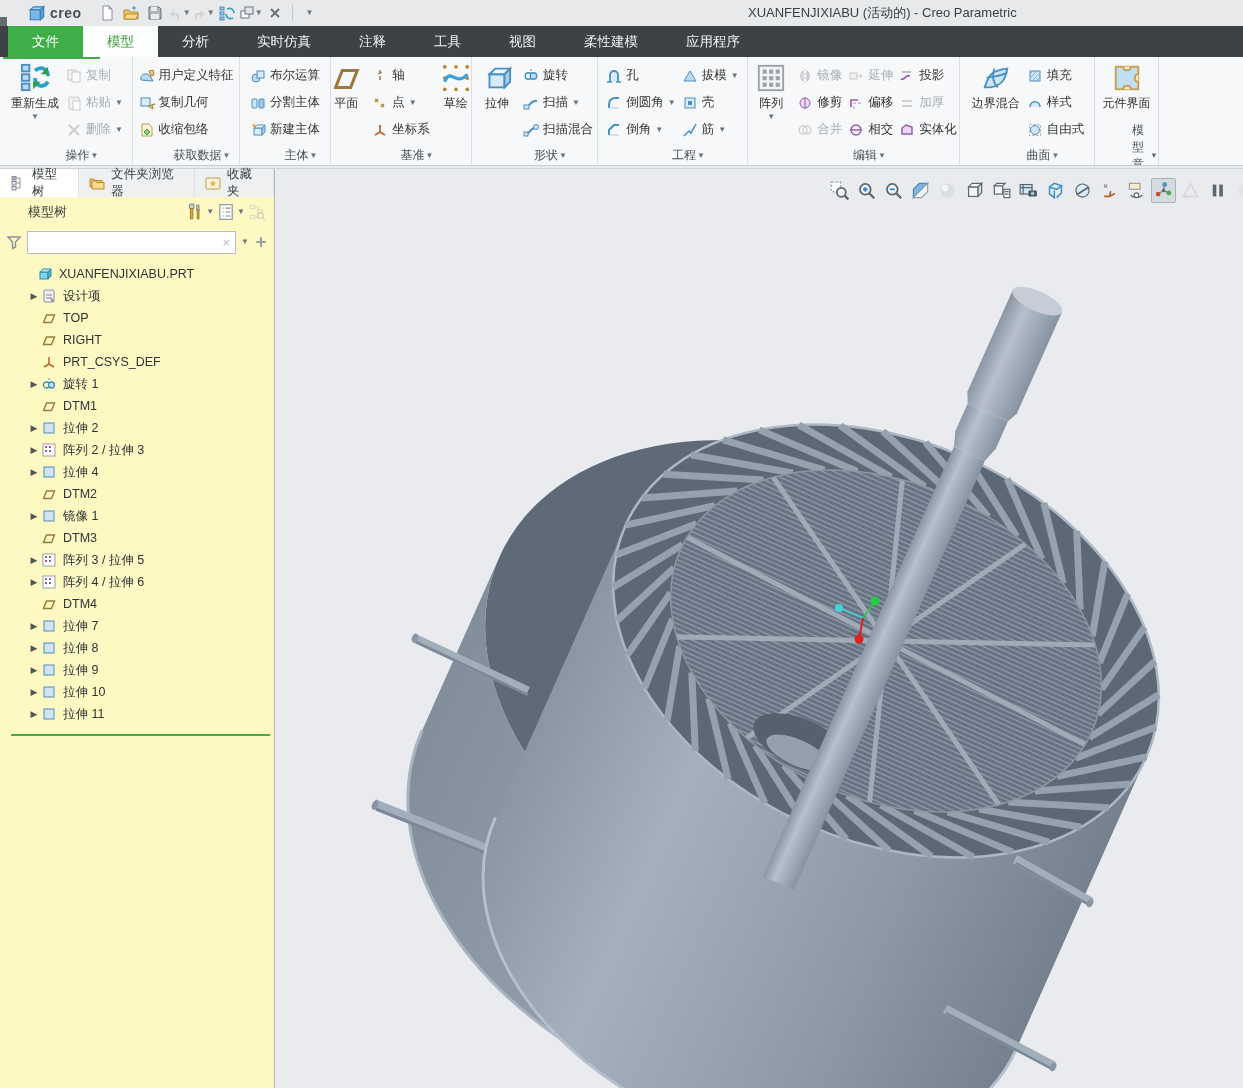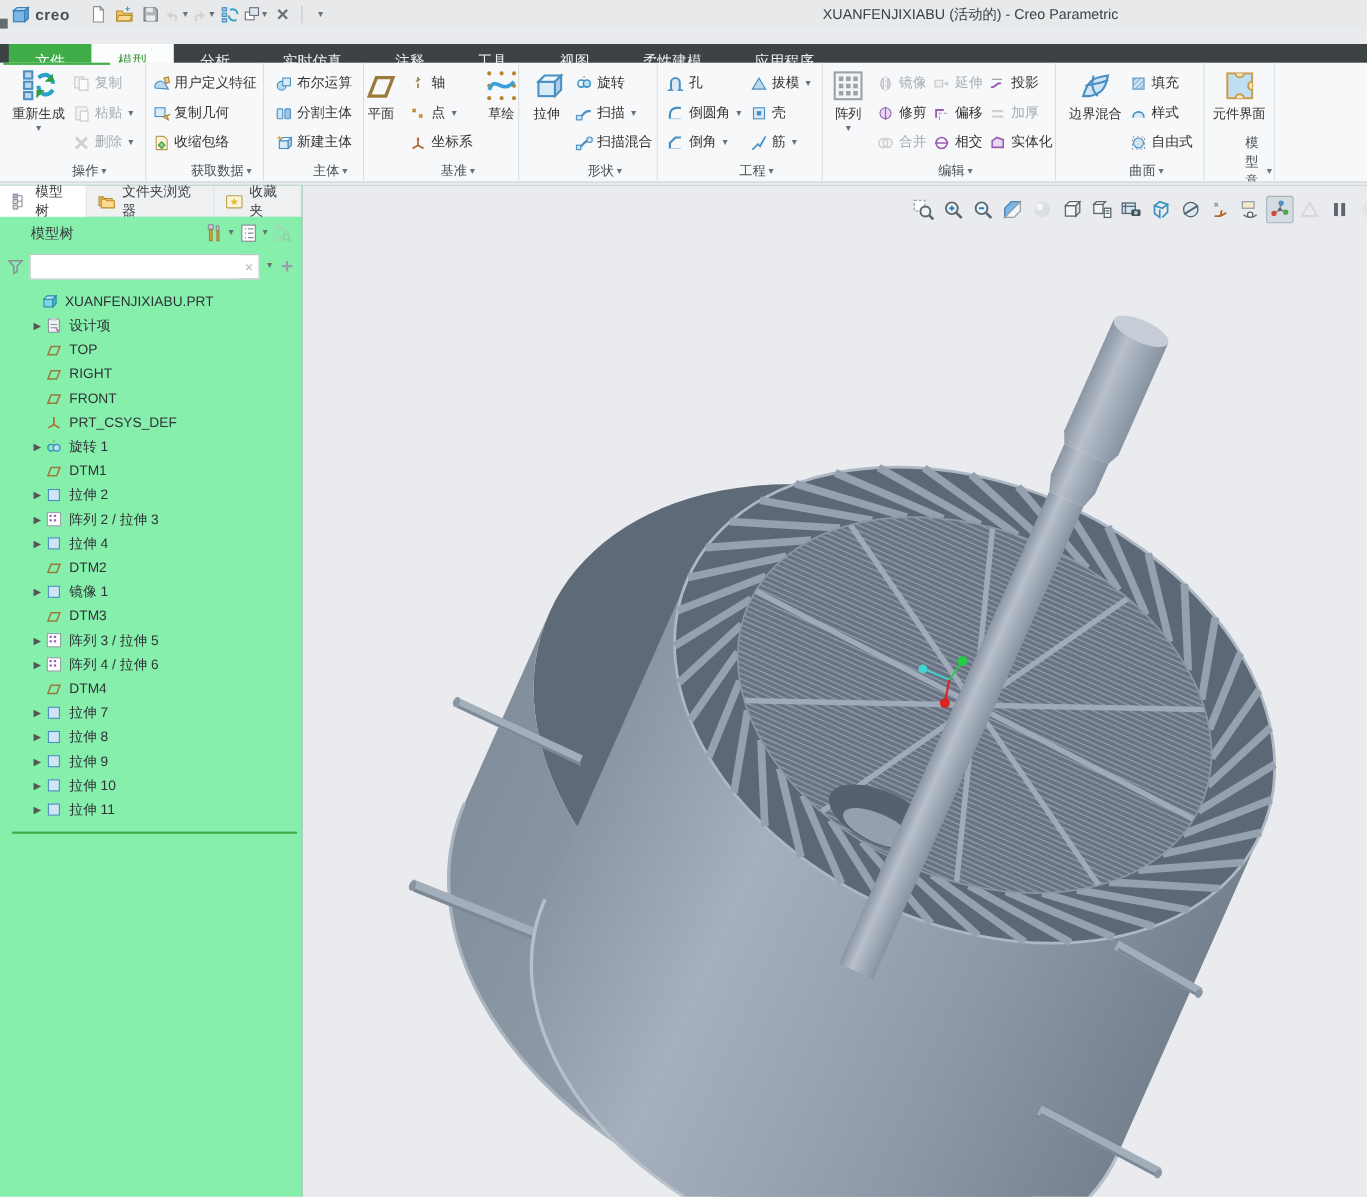--- a/index.html
+++ b/index.html
@@ -8,29 +8,29 @@
          font-family:"Liberation Sans","DejaVu Sans",sans-serif; color:#2f3337; }
   .icon { display:inline-flex; align-items:center; justify-content:center; flex:none; }
   .caret { font-size:8px; color:#6b7178; line-height:1; }
   .disabled { color:#a8adb3 !important; }
   .disabled .icon { opacity:.45; filter:grayscale(.8); }
 
   
   .titlebar { position:absolute; top:0; left:0; right:0; height:26px; background:#e7e9eb;
               display:flex; align-items:center; }
   .win-edge { position:absolute; left:0; top:17px; width:7px; height:9px; background:#646c6e; }
-  .qa { display:flex; align-items:center; gap:5px; padding-left:10px; }
+  .qa { display:flex; align-items:center; gap:5px; padding-left:28px; }
   .logo { display:flex; align-items:center; gap:4px; margin-right:10px; }
   .logo-text { font-size:14px; font-weight:bold; color:#4a4f54; letter-spacing:.5px; }
   .qa-btn { width:20px; height:20px; display:flex; align-items:center; justify-content:center; }
   .qa-sep { width:1px; height:16px; background:#c3c8cc; margin:0 3px; }
   .title-text { position:absolute; left:748px; top:4px; font-size:13px; color:#3c4043; }
 
   
-  .menubar { position:absolute; top:40px; left:0; right:0; height:31px; background:#3d4345;
+  .menubar { position:absolute; top:26px; left:0; right:0; height:31px; background:#3d4345;
              display:flex; padding-left:8px; }
   .mtab { padding:0 24px; line-height:31px; font-size:13.5px; color:#eef0f0; }
   .mtab.file { background:#3fae49; color:#fff; }
   .mtab.active { background:#fcfdfd; color:#3f9a3f; }
   .ribbon-green-line { position:absolute; top:57px; left:3px; width:97px; height:2px; background:#3fae49; z-index:5; }
 
   
   .ribbon { position:absolute; top:57px; left:0; right:0; height:109px; background:#f7f8f9;
             border-bottom:1px solid #c9cdd2; display:flex; }
   .rib-group { height:100%; border-right:1px solid #dcdfe2; display:flex; flex-direction:column; overflow:hidden; flex:none; }
@@ -39,21 +39,21 @@
               align-items:center; justify-content:center; gap:1px;margin-left:32px; }
   .big-btn { display:flex; flex-direction:column; align-items:center; justify-content:flex-start;
              padding:2px 4px 0; min-width:46px; font-size:12px; color:#333; gap:1px; }
   .big-btn .icon { width:32px; height:32px; }
   .small-grid { display:grid; gap:0 2px; align-content:start; padding-top:2px; }
   .sm-btn { height:27px; display:flex; align-items:center; gap:4px; font-size:12.5px; color:#333;
             padding:0 2px; white-space:nowrap; }
   .sm-btn .icon { width:16px; height:16px; }
 
   
-  .panel { position:absolute; top:168px; left:0; width:275px; bottom:0; background:#86efac;
+  .panel { position:absolute; top:168px; left:0; width:275px; bottom:0; background:#fef9c3;
            border-right:1px solid #b2b8be; border-top:1px solid #cfd3d7; }
   .nav-tabs { height:28px; background:#eef0f2; display:flex; }
   .nav-tab { display:flex; align-items:center; gap:6px; padding:0 10px; font-size:12.5px;
              color:#3c4043; border-right:1px solid #e0e3e6; }
   .nav-tab .icon { width:16px; height:16px; }
   .nav-tab.active { background:#fff; }
   .tree-header { height:30px; display:flex; align-items:center; padding:0 8px; }
   .tree-title { margin-left:20px; font-size:13px; color:#3c4043; }
   .th-tools { margin-left:auto; display:flex; align-items:center; gap:3px; }
   .th-btn { display:flex; align-items:center; gap:2px; }
@@ -800,29 +800,20 @@
         <span>TOP</span>
       </div>
       <div class="trow">
         <span class="t-arrow"></span>
         <span class="icon t-icon">
           <svg width="16" height="16" viewBox="0 0 16 16">
             <path d="M2.5 12.5l3-7.5h8l-3 7.5z" fill="none" stroke="#9a7a3a" stroke-width="1.4"></path>
           </svg>
         </span>
         <span>RIGHT</span>
-      </div>
-      <div class="trow">
-        <span class="t-arrow"></span>
-        <span class="icon t-icon">
-          <svg width="16" height="16" viewBox="0 0 16 16">
-            <path d="M2.5 12.5l3-7.5h8l-3 7.5z" fill="none" stroke="#9a7a3a" stroke-width="1.4"></path>
-          </svg>
-        </span>
-        <span>FRONT</span>
       </div>
       <div class="trow">
         <span class="t-arrow"></span>
         <span class="icon t-icon">
           <svg width="16" height="16" viewBox="0 0 16 16">
             <path d="M3 13l5-3m0 0l5 3M8 10V3" stroke="#b5652a" stroke-width="1.5" fill="none"></path>
           </svg>
         </span>
         <span>PRT_CSYS_DEF</span>
       </div>

